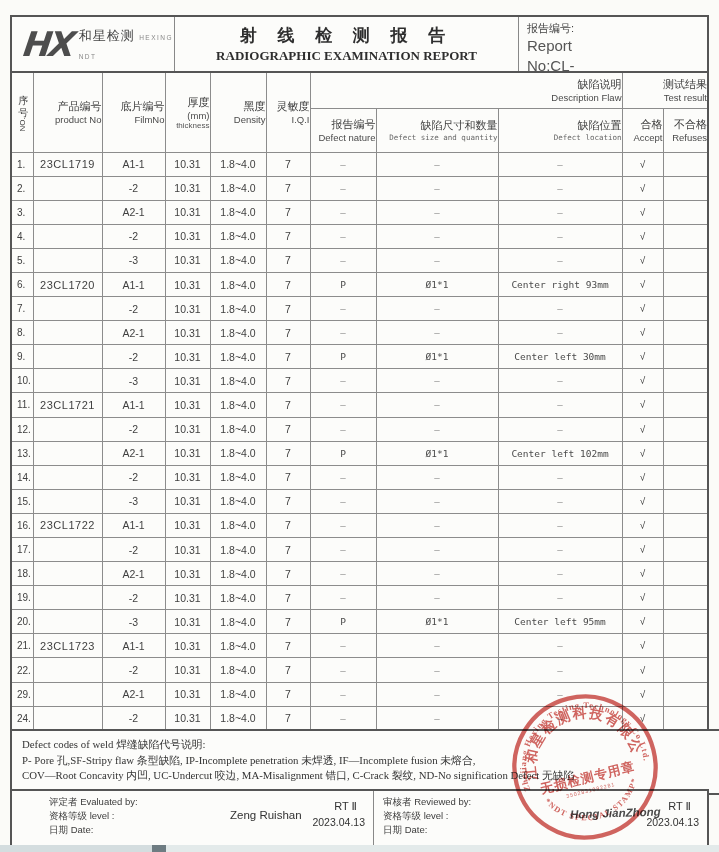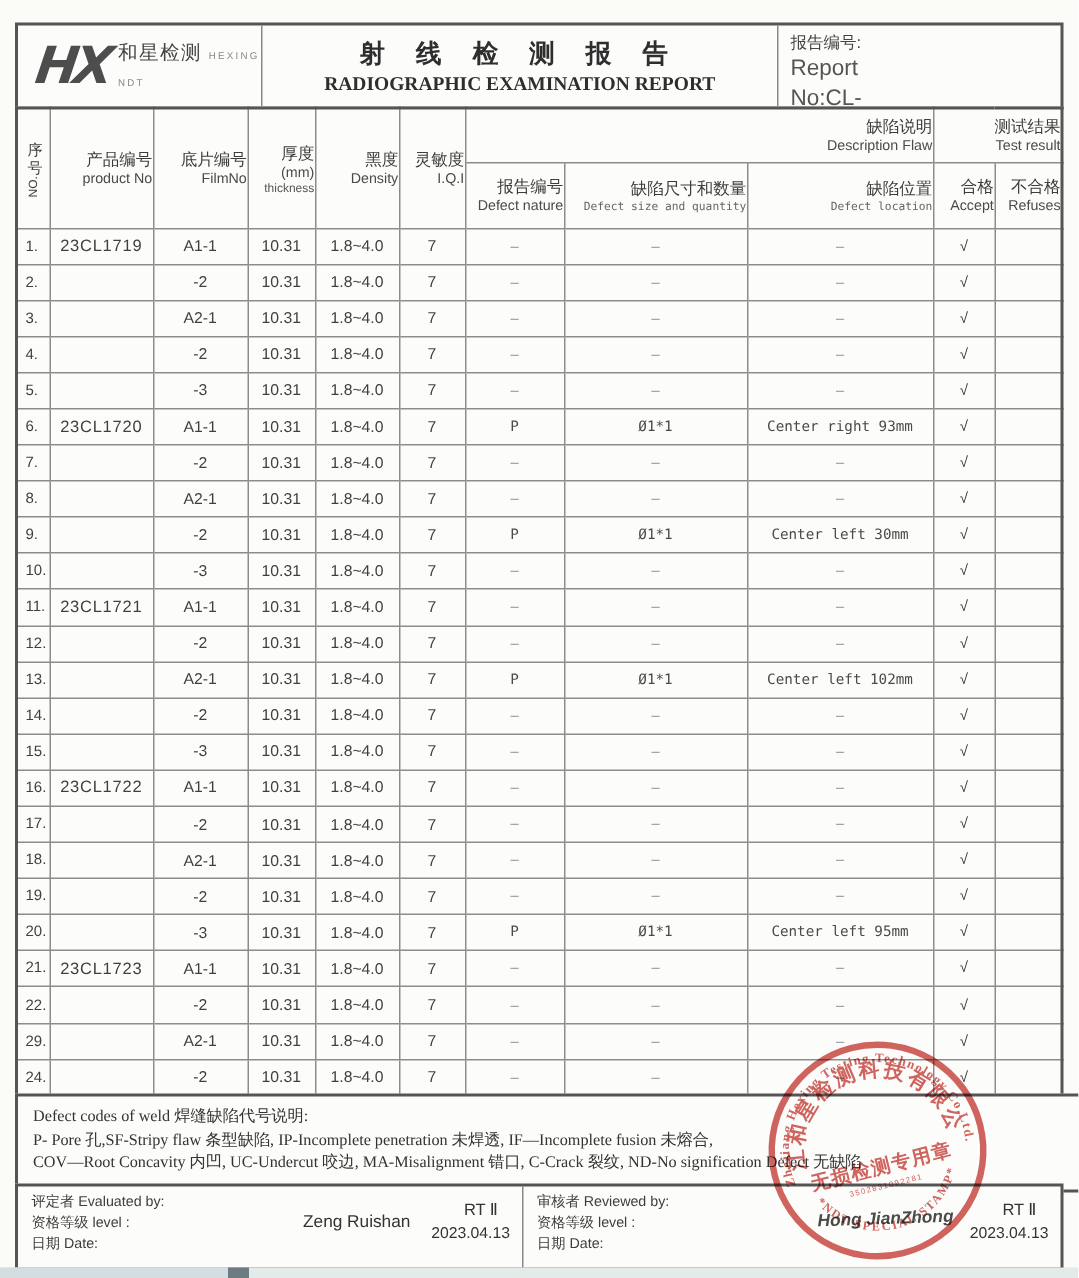--- a/index.html
+++ b/index.html
@@ -54,21 +54,21 @@
     border:2px solid #555; background:#fcfcfa;
     font-family:"Liberation Serif", serif; font-size:10.8px; color:#333;
     padding:6px 16px 0 10px; line-height:1.45; box-sizing:content-box;
   }
   
   .sig{
     position:absolute; left:10px; top:789px; width:695px; height:54px;
     border:2px solid #555; display:flex; background:#fcfcfa;
   }
   .sig-half{ position:relative; flex:1; }
-  .sig-half.first{ border-right:1px solid #888; max-width:336px; }
+  .sig-half.first{ border-right:1px solid #888; max-width:336px;margin-left:28px; }
   .sig-labels{ position:absolute; left:9px; top:4px; font-size:9.5px; color:#3c3c3c; line-height:1.45; }
   .sig-name{ position:absolute; left:190px; top:18px; font-size:11.5px; color:#333; }
   .sig-name.hand{ left:196px; top:16px; font-style:italic; font-weight:bold; color:#4a4a4a; transform:rotate(-2deg); }
   .sig-cert{ position:absolute; right:16px; top:9px; font-size:11px; color:#333; }
   .sig-date{ position:absolute; right:8px; top:25px; font-size:10.5px; color:#333; }
   
   .stamp{ position:absolute; left:504px; top:686px; pointer-events:none; opacity:.82; mix-blend-mode:multiply; }
   .st-en{ font-family:"Liberation Serif", serif; font-size:9px; font-weight:bold; fill:#c8433e; letter-spacing:1px; }
   .st-cn{ font-size:14.5px; font-weight:bold; fill:#c8433e; letter-spacing:2px; }
   .st-center{ font-size:13.5px; font-weight:bold; fill:#c8433e; letter-spacing:1px; }

